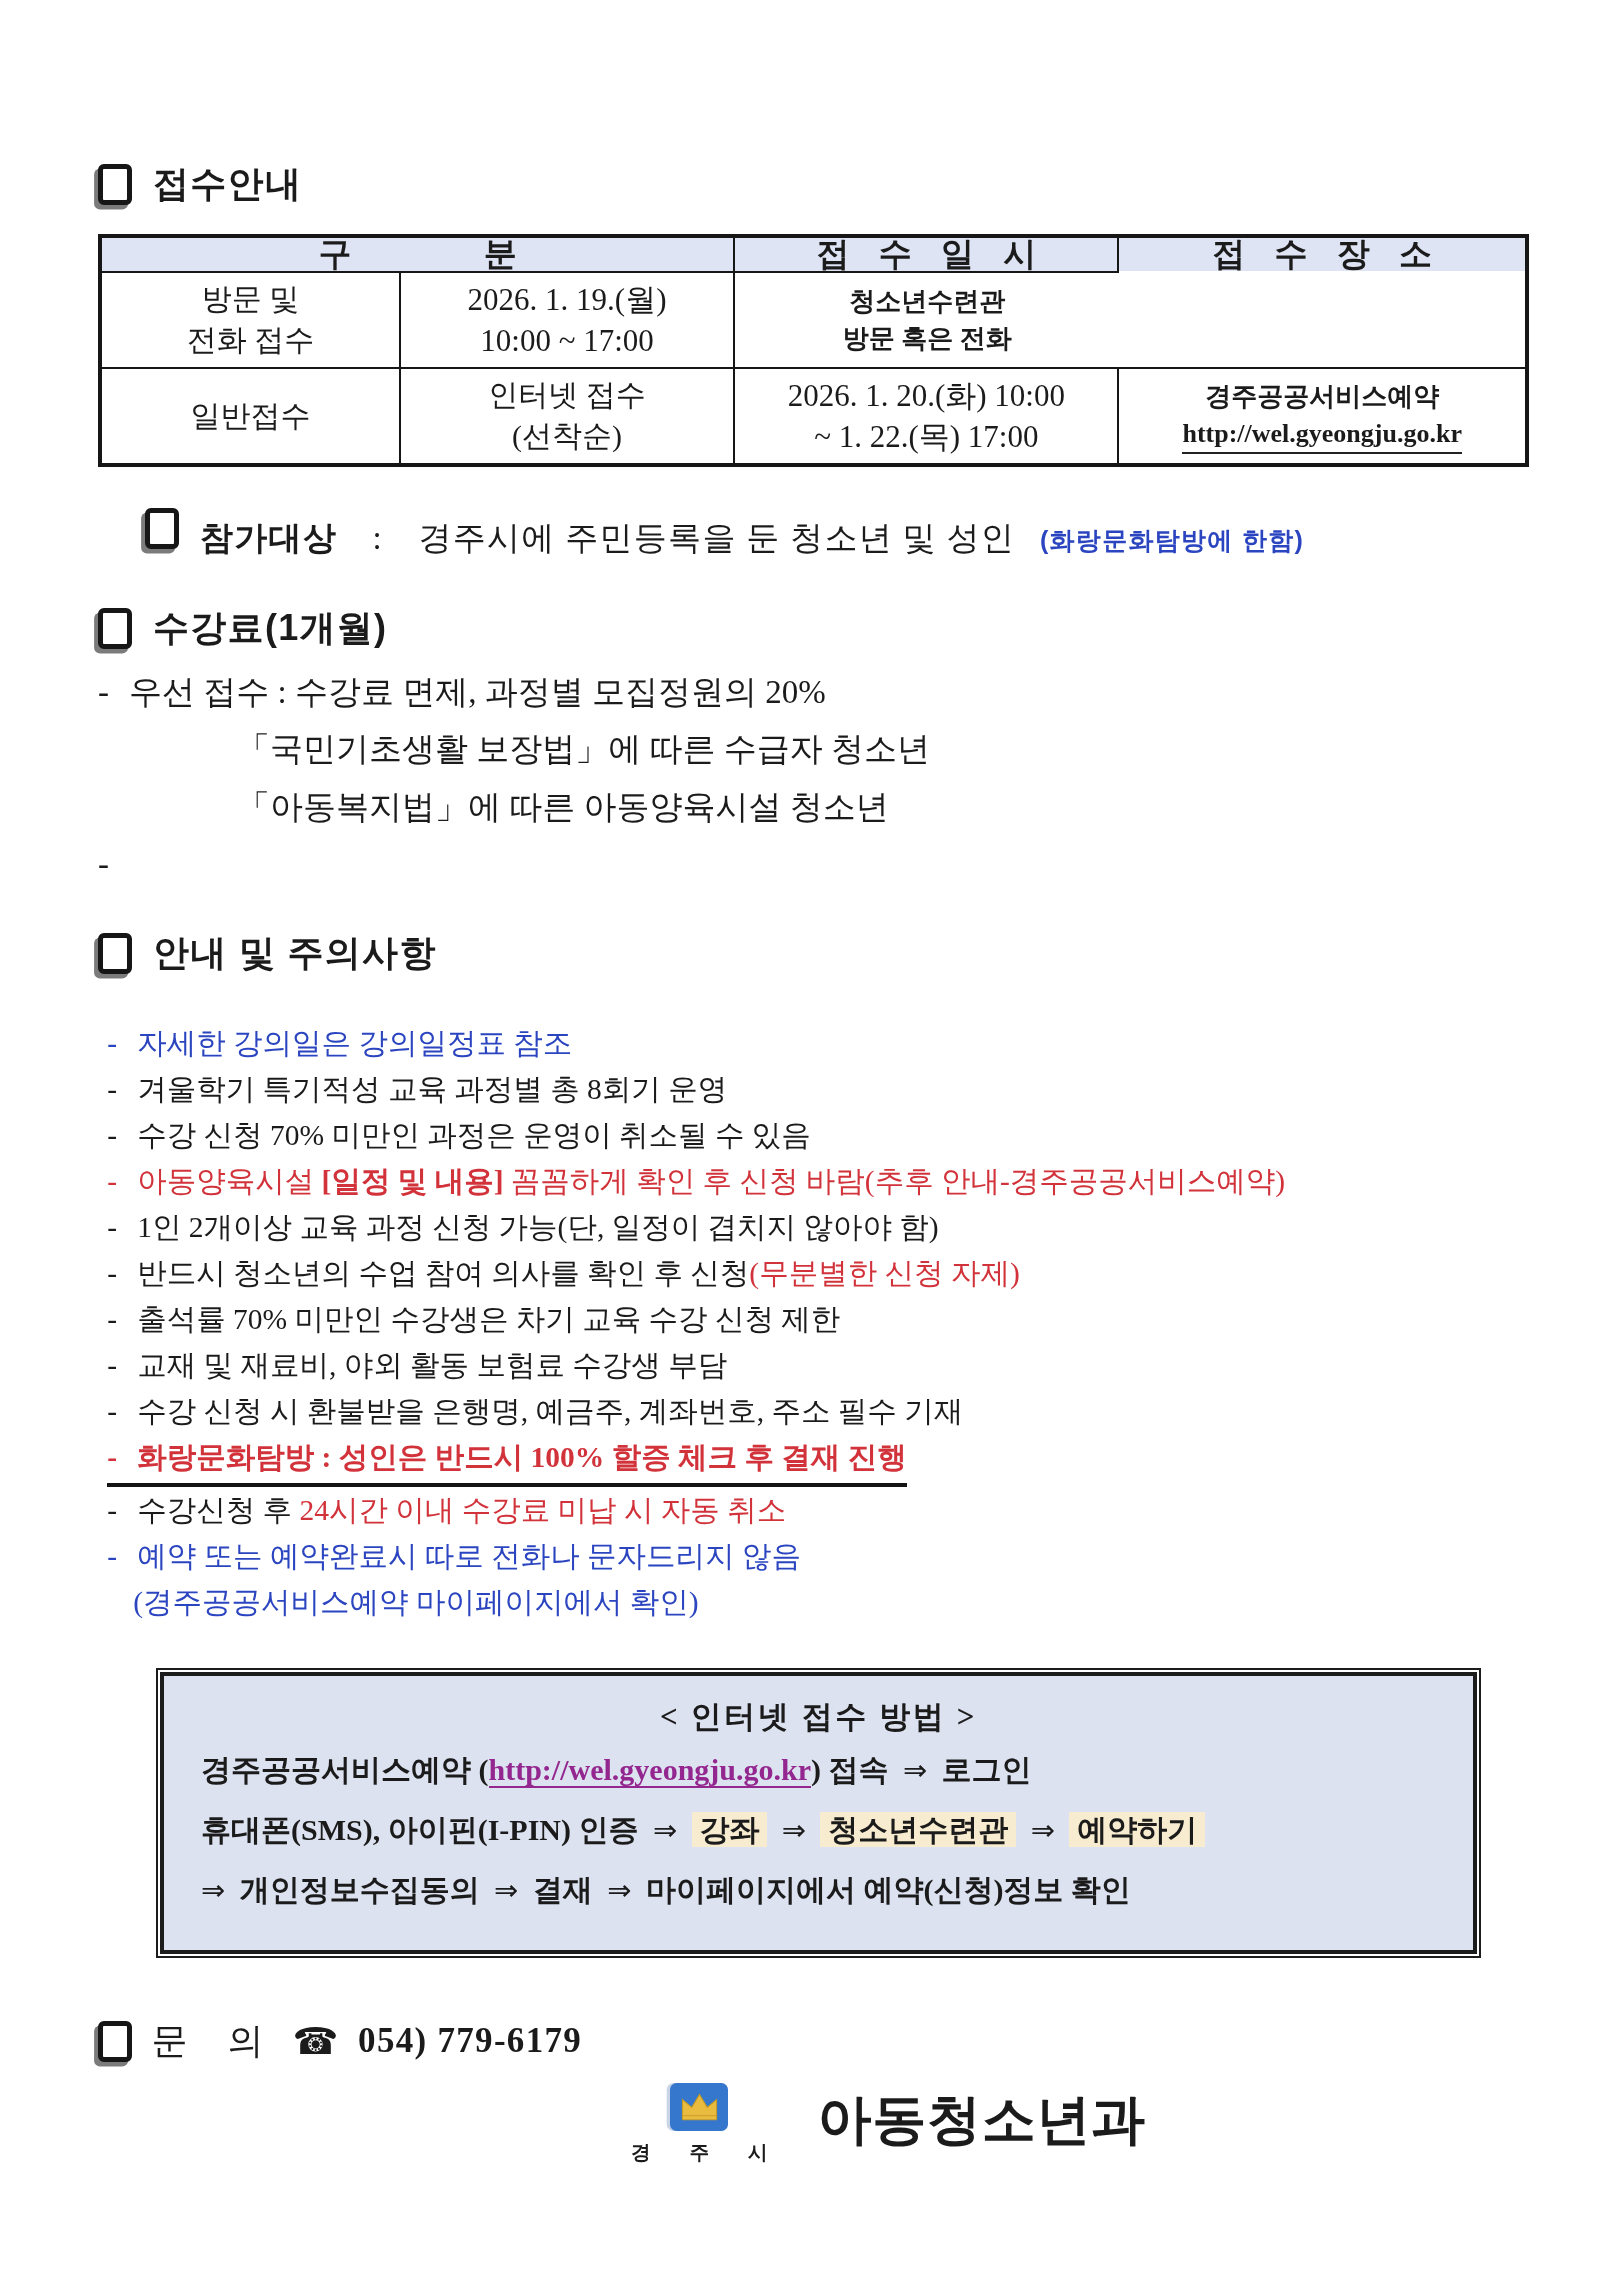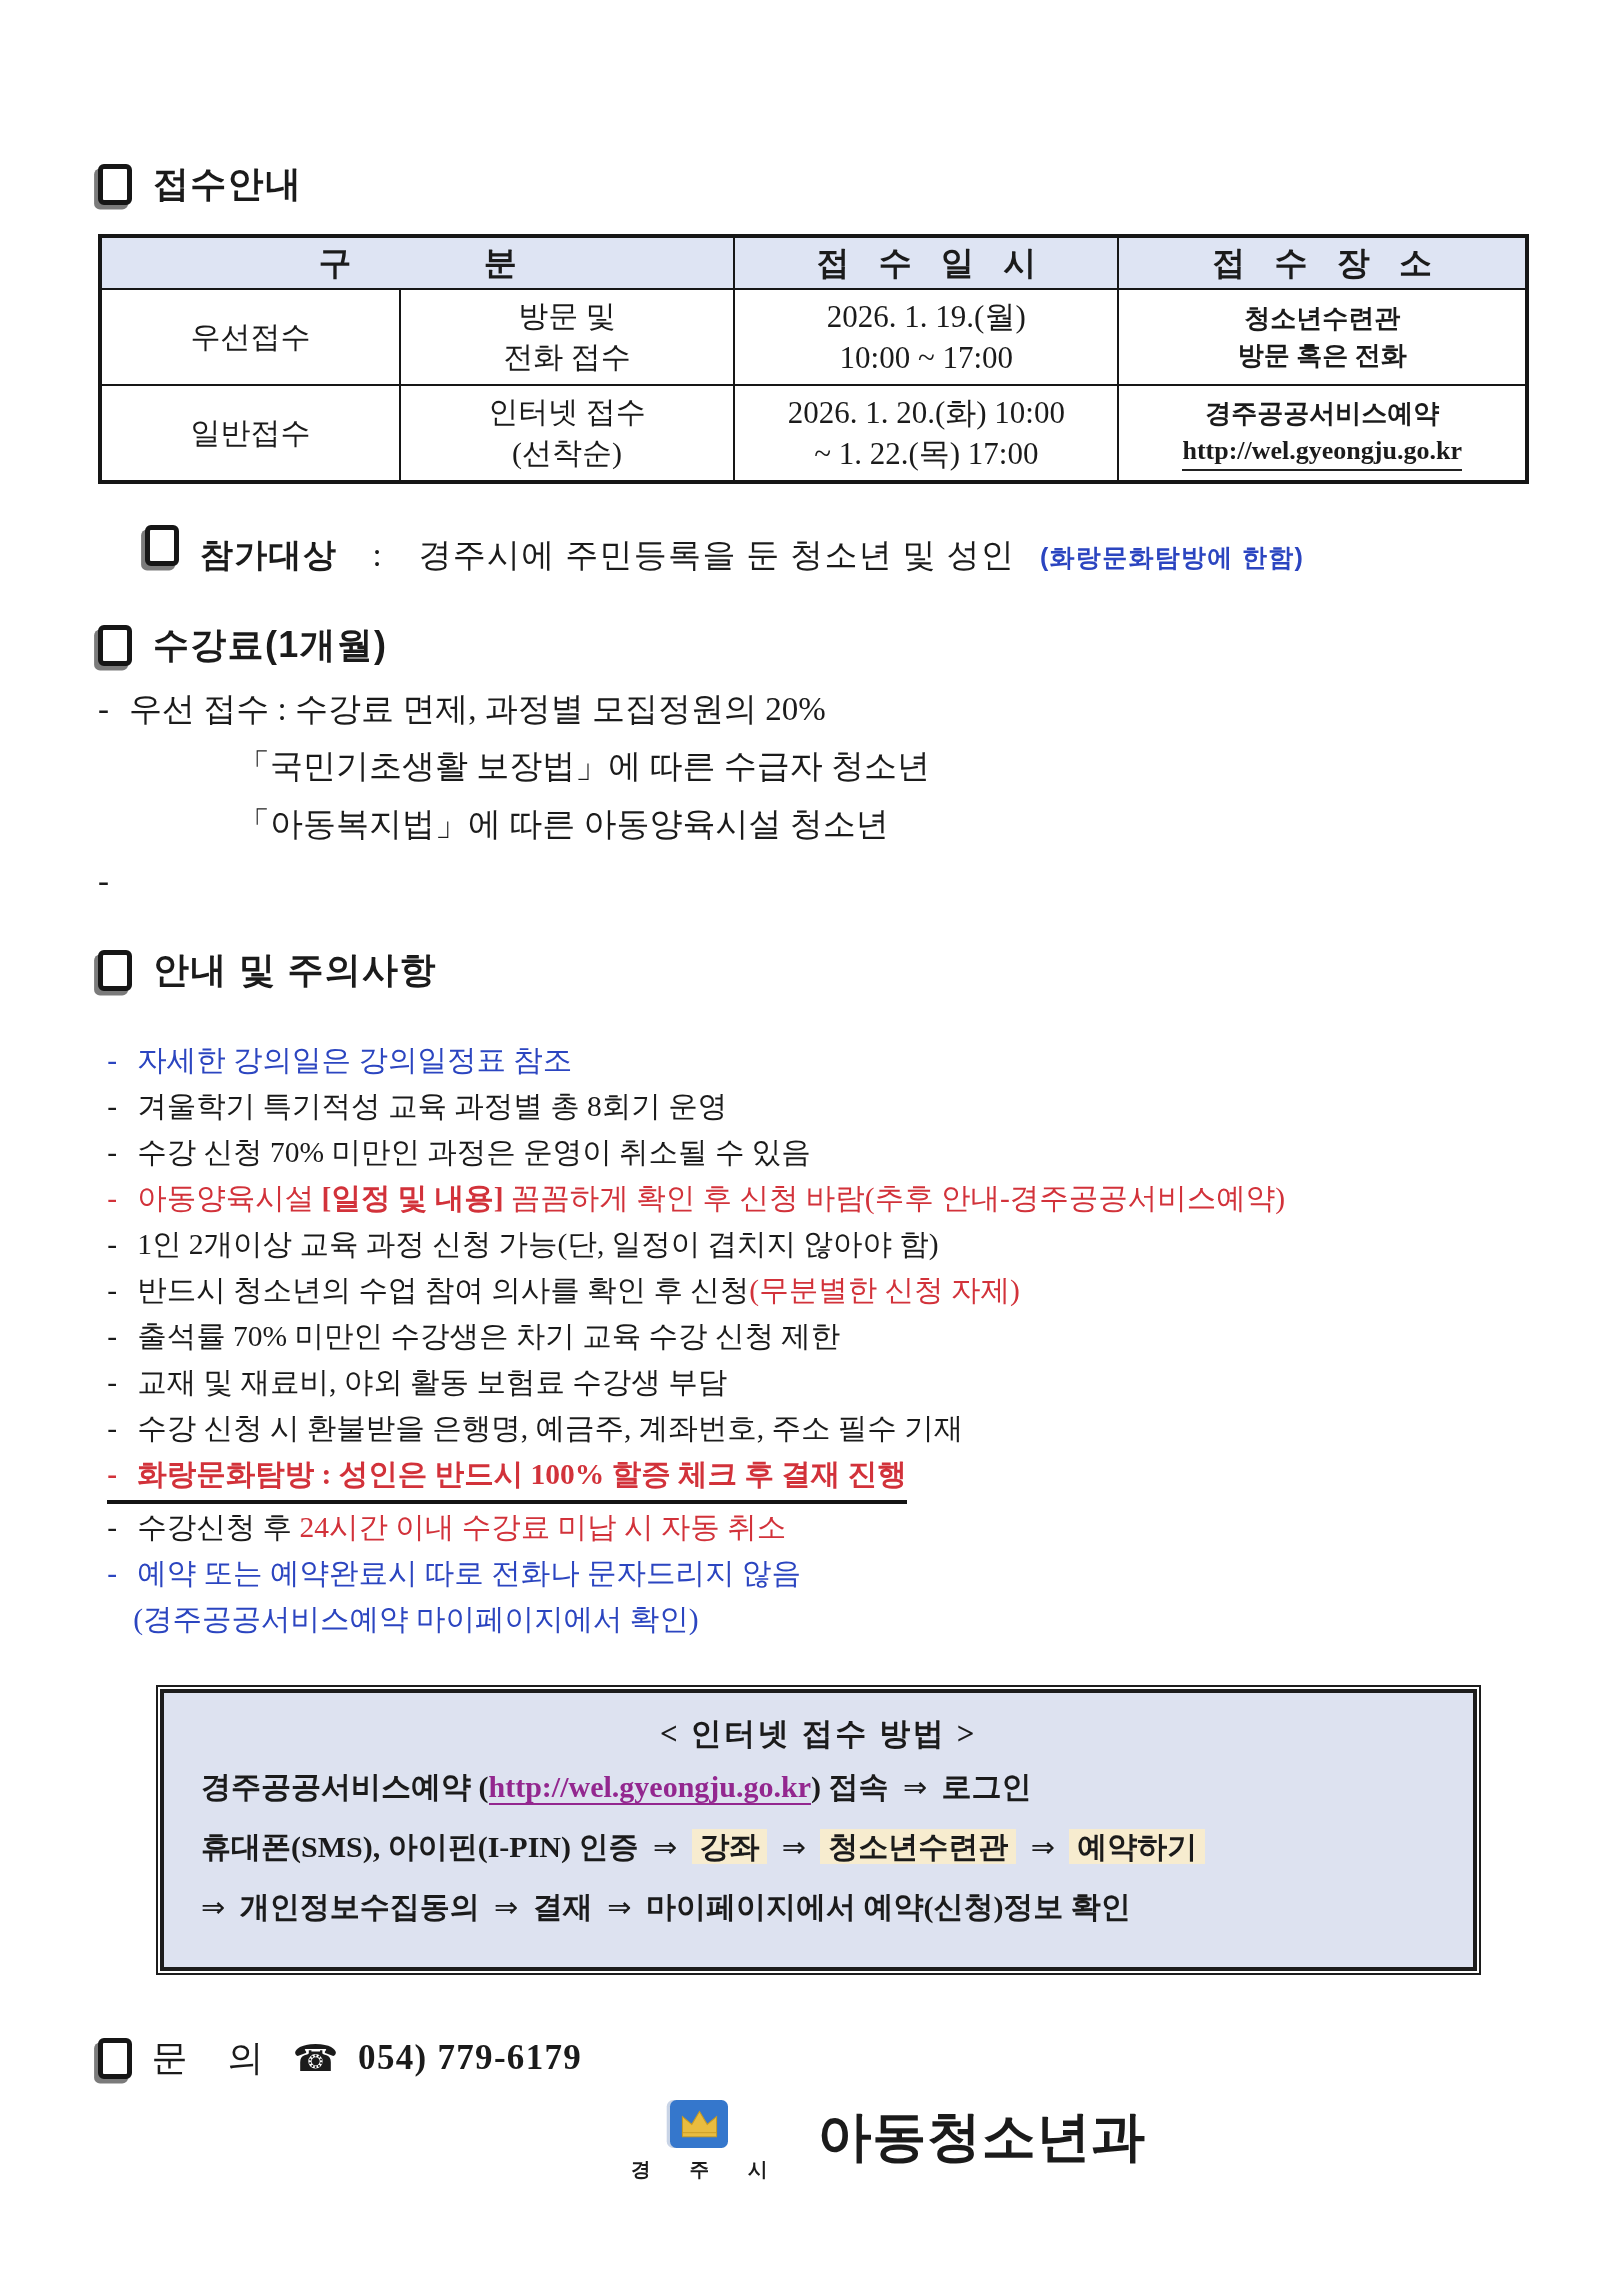--- a/index.html
+++ b/index.html
@@ -28,21 +28,21 @@
        border:5.9px solid #161616;border-radius:5.9px;background:#fff;
        box-shadow:-3.9px 4.6px 0 rgba(15,15,15,.55);}
 
   
   .rtable{margin-top:25px;width:1431px;border:4.6px solid #161616;background:#fff;}
   .rrow{display:grid;grid-template-columns:21% 23.5% 27% 28.5%;}
   .rrow.head{grid-template-columns:44.5% 27% 28.5%;}
   .cell{display:flex;flex-direction:column;justify-content:center;align-items:center;
         text-align:center;border-right:2.6px solid #161616;border-top:2.6px solid #161616;}
   .rrow .cell:last-child{border-right:none;}
-  .rrow.head .cell{border-top:none;background:var(--tablehead);height:50px;
+  .rrow.head .cell{border-top:none;background:var(--tablehead);height:33px;
         font-weight:bold;font-size:33px;}
   .rrow.body .cell{height:96px;font-size:30px;}
   .ls-big{letter-spacing:62px;text-indent:62px;}
   .ls-mid{letter-spacing:10.5px;text-indent:10.5px;}
   .dateline{font-size:31px;line-height:41px;}
   .placeline{font-size:26px;font-weight:bold;line-height:37px;}
   .placelink{border-bottom:2.6px solid #222;}
 
   
   .tline{margin-top:39px;display:flex;align-items:baseline;font-size:33px;padding-left:47px;}
@@ -108,21 +108,20 @@
     <span>접수안내</span>
   </div>
 
   <div class="rtable">
     <div class="rrow head">
       <div class="cell ls-big">구  분</div>
       <div class="cell ls-mid">접 수 일 시</div>
       <div class="cell ls-mid">접 수 장 소</div>
     </div>
     <div class="rrow body">
-      <div class="cell">우선접수</div>
       <div class="cell">
         <span>방문 및</span>
         <span>전화 접수</span>
       </div>
       <div class="cell">
         <span class="dateline">2026. 1. 19.(월)</span>
         <span class="dateline">10:00 ~ 17:00</span>
       </div>
       <div class="cell">
         <span class="placeline">청소년수련관</span>

